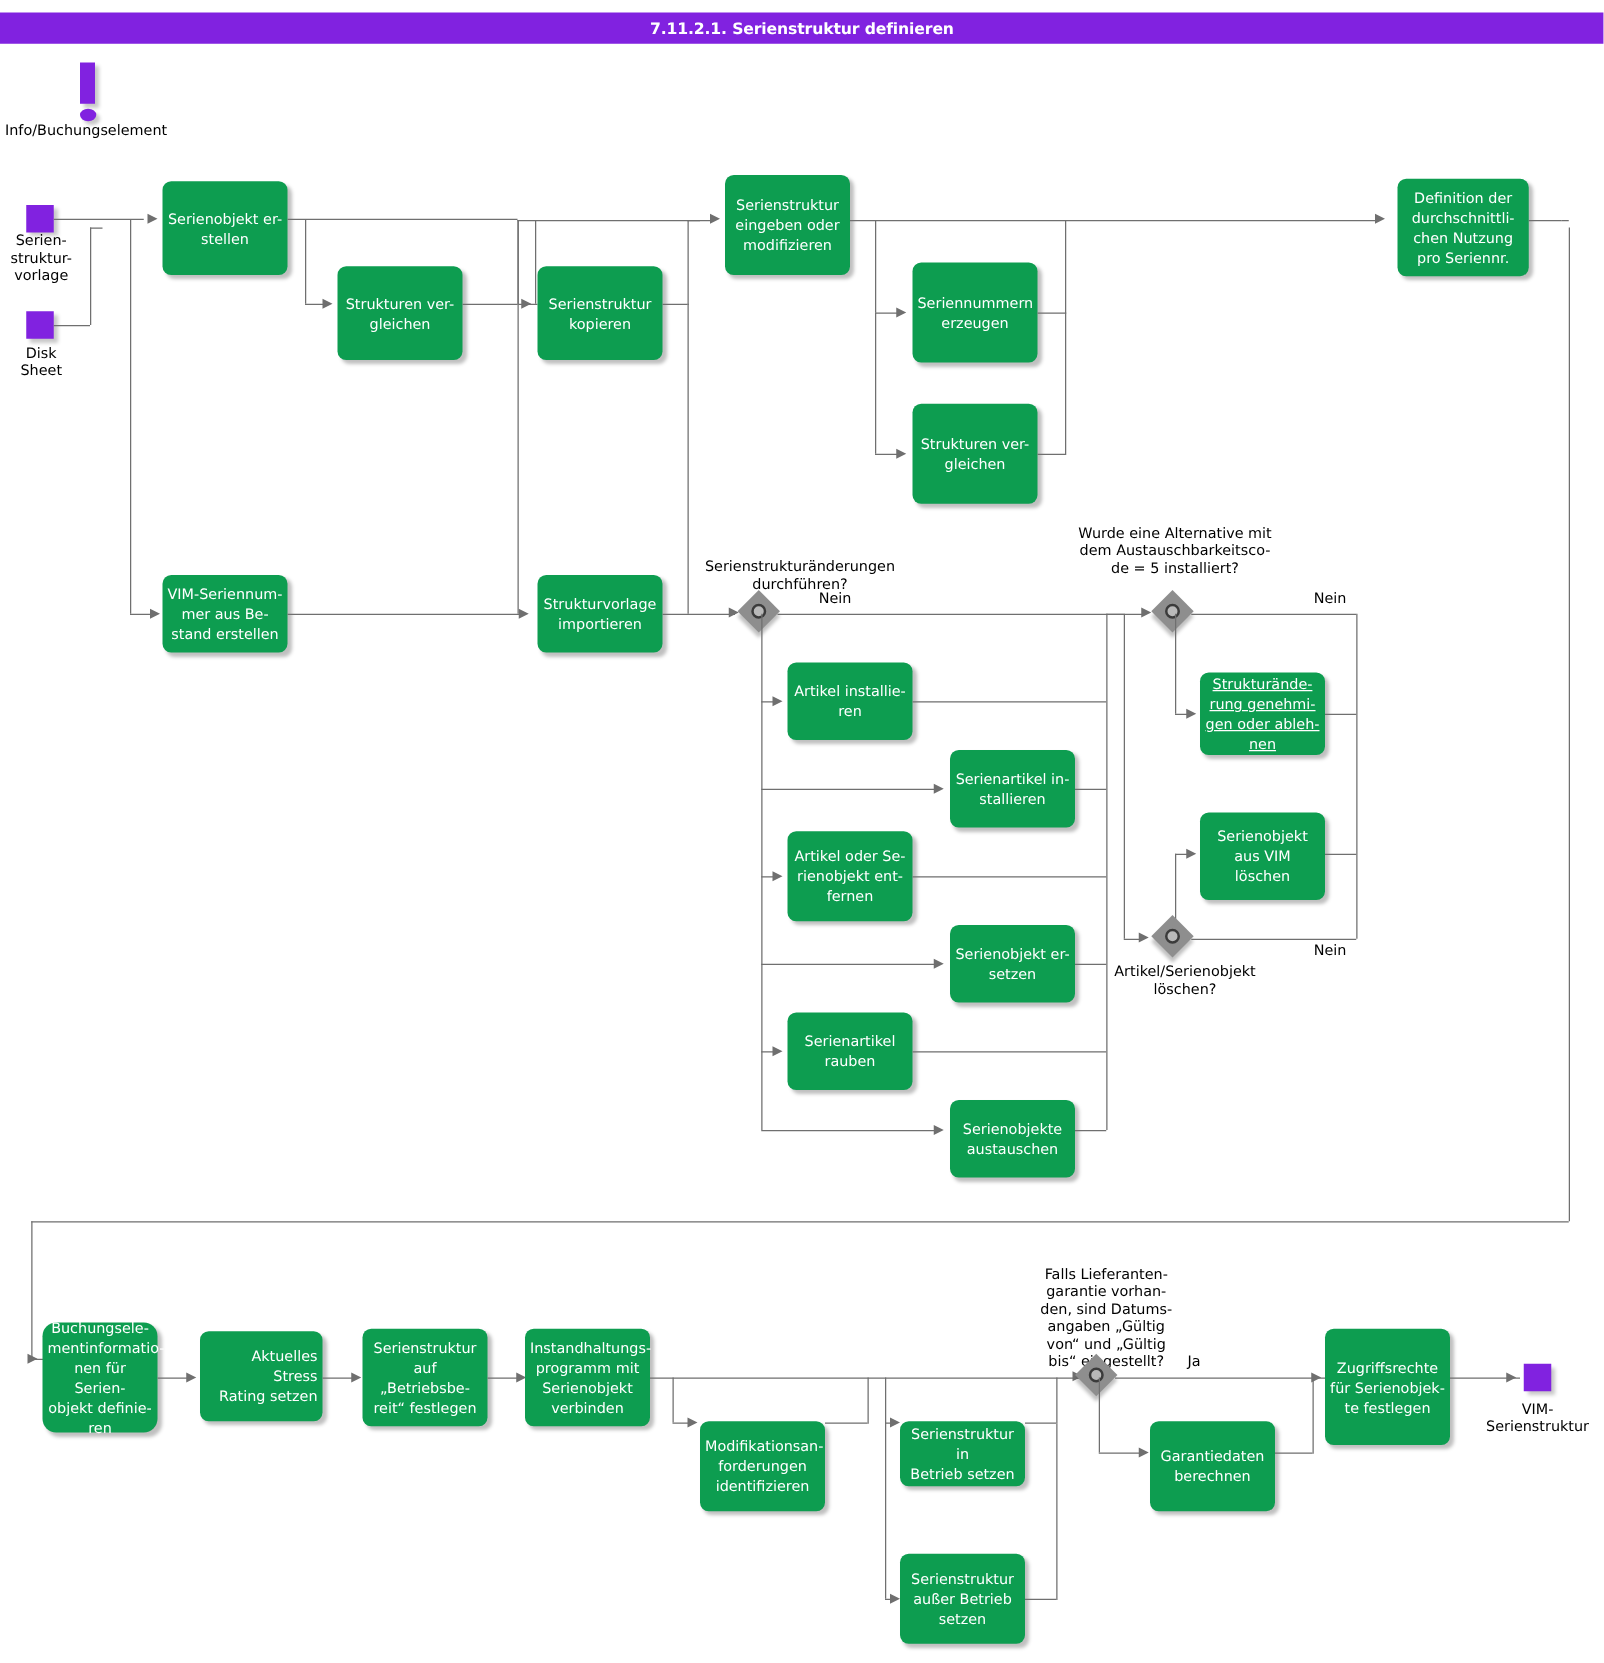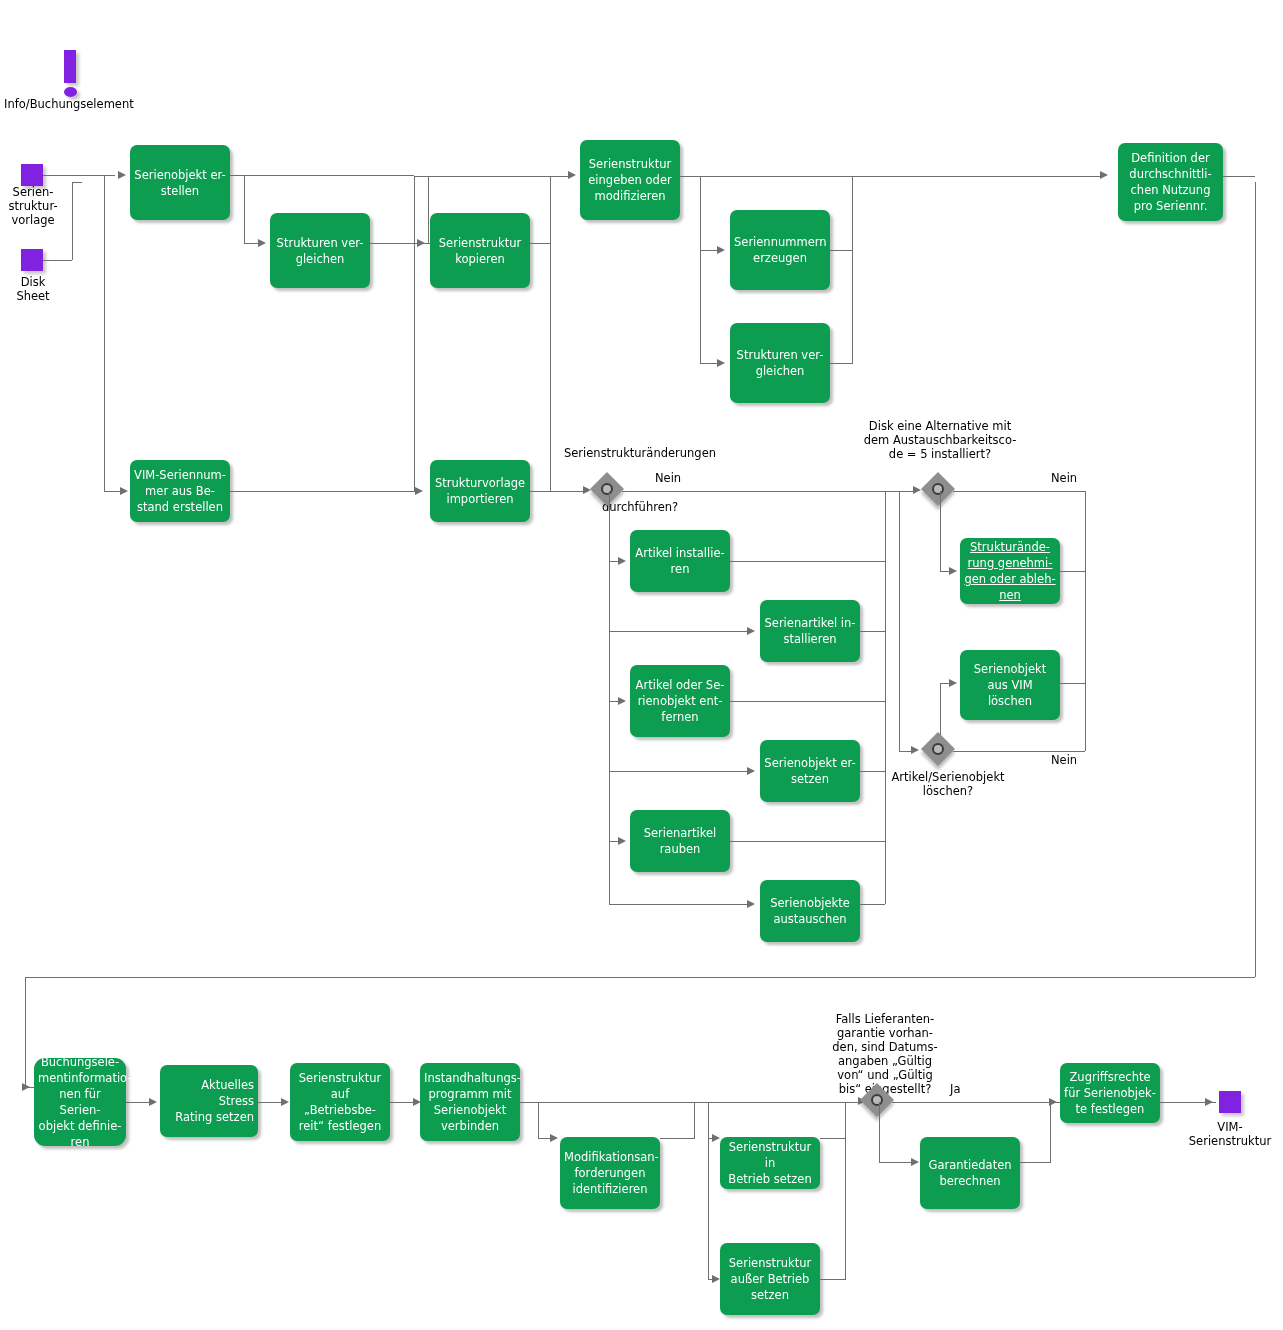--- a/index.html
+++ b/index.html
@@ -50,20 +50,23 @@
   
   .lbl{position:absolute;font-size:11.5px;line-height:14px;color:#000;
        font-family:"DejaVu Sans",sans-serif;}
   .lblc{text-align:center;}
 </style>
 </head>
 <body>
 
 <div id="page">
 
+  <div class="titlebar">
+    <div class="t">7.11.2.1. Serienstruktur definieren</div>
+  </div>
 
   <div class="bang" style="left:64px;top:50px;">
     <div class="bar"></div>
     <div class="dot"></div>
   </div>
   <div class="lbl" style="left:4px;top:97px;width:270px;">Info/Buchungselement</div>
 
   <div class="term" style="left:21px;top:164px;"></div>
   <div class="termlabel" style="left:-12px;top:185px;width:90px;">Serien-</div>
   <div class="termlabel" style="left:-12px;top:199px;width:90px;">struktur-</div>
@@ -162,21 +165,21 @@
 
   <div class="act" style="left:430px;top:460px;width:100px;height:62px;">
     <span>Strukturvorlage<br>importieren</span>
   </div>
   <div class="ln lnh" style="left:530px;top:491px;width:58px;"></div>
   <div class="arw" style="left:583px;top:486px;"></div>
 
   <div class="ln lnv" style="left:550px;top:243px;height:248px;"></div>
 
   <div class="lbl lblc" style="left:490px;top:446px;width:300px;">Serienstrukturänderungen</div>
-  <div class="lbl lblc" style="left:490px;top:460px;width:300px;margin-top:40px;">durchführen?</div>
+  <div class="lbl lblc" style="left:490px;top:460px;width:300px;">durchführen?</div>
   <div class="dec" style="left:592px;top:474px;">
     <div class="d"></div>
     <div class="c"></div>
   </div>
   <div class="lbl" style="left:655px;top:471px;">Nein</div>
 
   <div class="ln lnh" style="left:622px;top:491px;width:293px;"></div>
   <div class="arw" style="left:913px;top:486px;"></div>
 
   <div class="ln lnv" style="left:609px;top:491px;height:413px;"></div>
@@ -222,21 +225,21 @@
     <span>Serienobjekte<br>austauschen</span>
   </div>
   <div class="ln lnh" style="left:860px;top:904px;width:25px;"></div>
 
   <div class="ln lnv" style="left:885px;top:491px;height:413px;"></div>
   <div class="ln lnv" style="left:899px;top:491px;height:260px;"></div>
   <div class="ln lnh" style="left:885px;top:491px;width:14px;"></div>
   <div class="ln lnh" style="left:899px;top:751px;width:14px;"></div>
   <div class="arw" style="left:911px;top:746px;"></div>
 
-  <div class="lbl lblc" style="left:790px;top:419px;width:300px;">Disk eine Alternative mit</div>
+  <div class="lbl lblc" style="left:790px;top:419px;width:300px;">Wurde eine Alternative mit</div>
   <div class="lbl lblc" style="left:790px;top:433px;width:300px;">dem Austauschbarkeitsco-</div>
   <div class="lbl lblc" style="left:790px;top:447px;width:300px;">de = 5 installiert?</div>
   <div class="dec" style="left:923px;top:474px;">
     <div class="d"></div>
     <div class="c"></div>
   </div>
   <div class="lbl" style="left:1051px;top:471px;">Nein</div>
   <div class="ln lnh" style="left:953px;top:491px;width:132px;"></div>
 
   <div class="ln lnv" style="left:940px;top:491px;height:80px;"></div>
@@ -337,21 +340,21 @@
   <div class="ln lnv" style="left:879px;top:1102px;height:60px;"></div>
   <div class="ln lnh" style="left:879px;top:1162px;width:36px;"></div>
   <div class="arw" style="left:911px;top:1158px;"></div>
 
   <div class="act" style="left:920px;top:1137px;width:100px;height:72px;">
     <span>Garantiedaten<br>berechnen</span>
   </div>
   <div class="ln lnh" style="left:1020px;top:1162px;width:30px;"></div>
   <div class="ln lnv" style="left:1050px;top:1103px;height:60px;"></div>
 
-  <div class="act" style="left:1060px;top:1063px;width:100px;height:60px;">
+  <div class="act" style="left:1060px;top:1063px;width:100px;height:93px;">
     <span>Zugriffsrechte<br>für Serienobjek-<br>te festlegen</span>
   </div>
   <div class="ln lnh" style="left:1160px;top:1102px;width:56px;"></div>
   <div class="arw" style="left:1205px;top:1098px;"></div>
 
   <div class="term" style="left:1219px;top:1091px;"></div>
   <div class="termlabel" style="left:1170px;top:1120px;width:120px;">VIM-</div>
   <div class="termlabel" style="left:1170px;top:1134px;width:120px;">Serienstruktur</div>
 
 </div>

